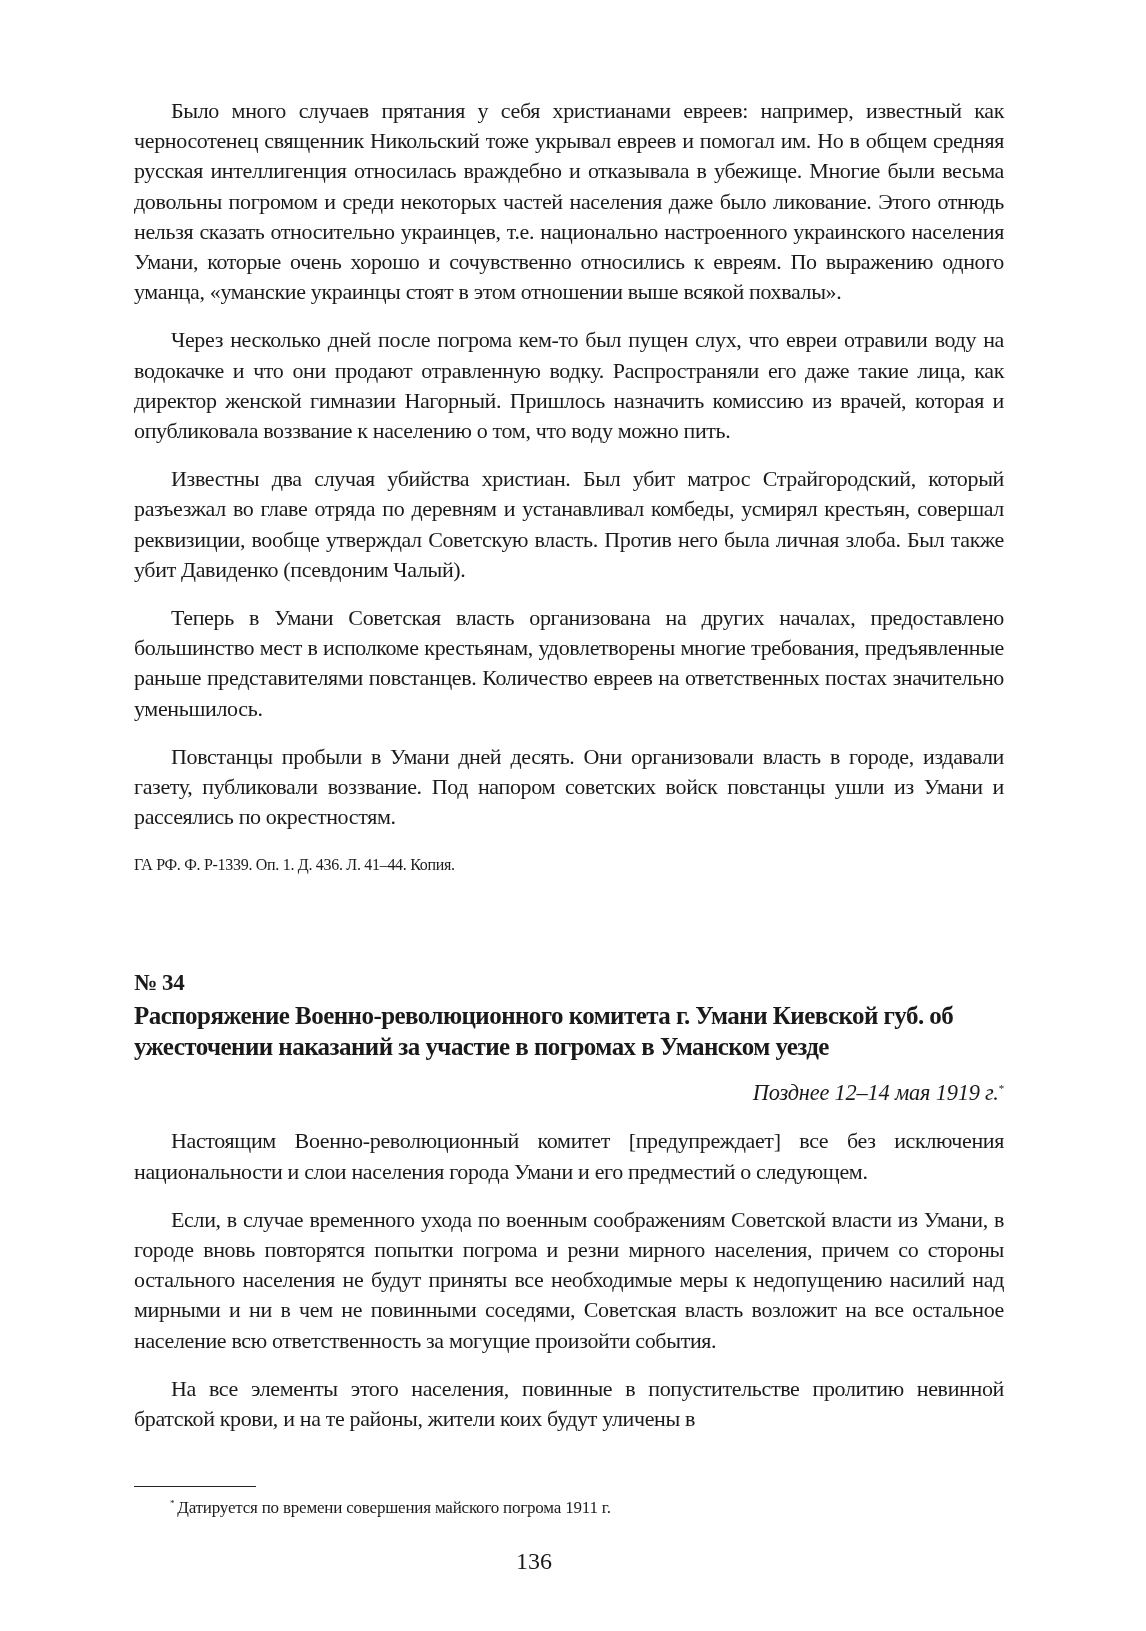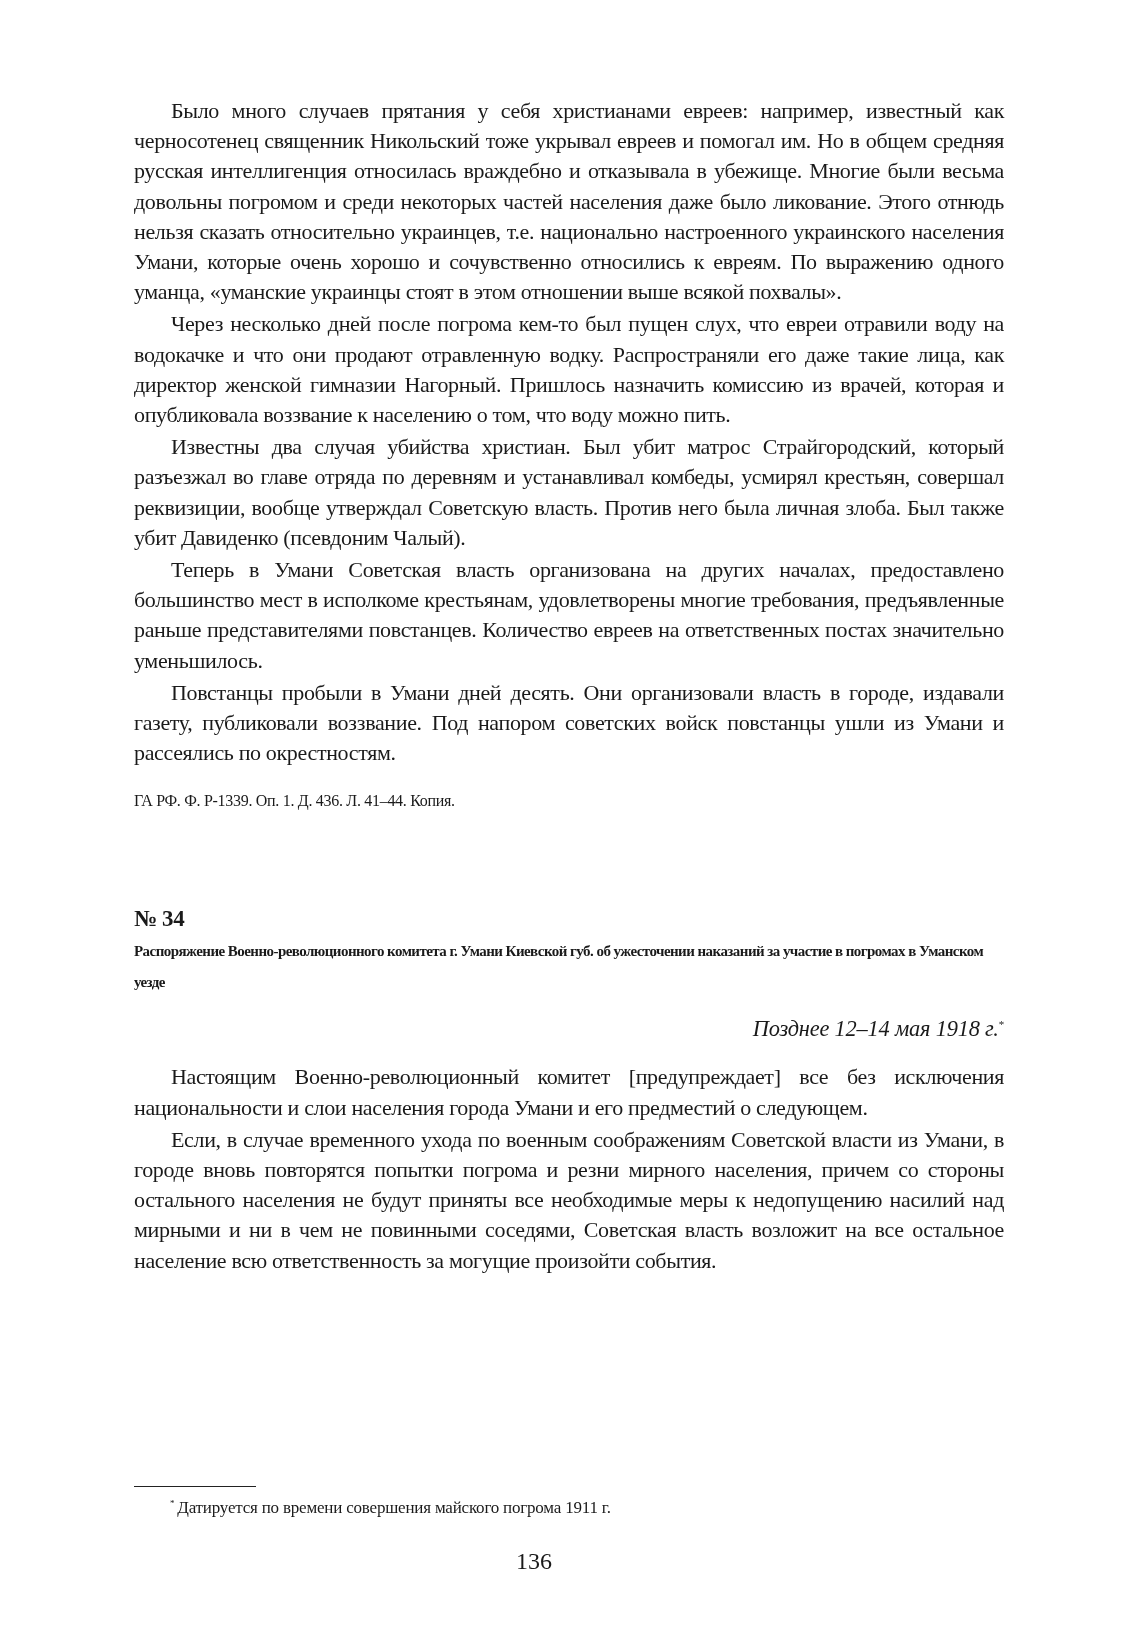--- a/index.html
+++ b/index.html
@@ -24,37 +24,37 @@
     .para {
       margin: 0;
       font-size: 22px;
       line-height: 30.2px;
       text-align: justify;
       text-indent: 37px;
       hyphens: manual;
       letter-spacing: -0.35px;
       word-spacing: 0px;
     }
-    .para + .para { margin-top: 2px; }
+    .para + .para { margin-top: 18px; }
     .source {
       margin: 18px 0 0 0;
       font-size: 16px;
       line-height: 30px;
       letter-spacing: -0.3px;
     }
     .doc-number {
       margin: 88px 0 0 0;
       font-size: 23px;
       line-height: 30px;
       font-weight: bold;
       letter-spacing: -0.4px;
     }
     .doc-title {
       margin: 2px 0 16px 0;
-      font-size: 15px;
+      font-size: 25px;
       line-height: 31px;
       font-weight: bold;
       letter-spacing: -0.55px;
     }
     .doc-date {
       margin: 16px 0 0 0;
       text-align: right;
       font-size: 22.4px;
       line-height: 30px;
       font-style: italic;
@@ -108,24 +108,25 @@
     <p class="para">Через несколько дней после погрома кем-то был пущен слух, что евреи от­равили воду на водокачке и что они продают отравленную водку. Распростра­няли его даже такие лица, как директор женской гимназии Нагорный. При­шлось назначить комиссию из врачей, которая и опубликовала воззвание к населению о том, что воду можно пить.</p>
     <p class="para">Известны два случая убийства христиан. Был убит матрос Страйгород­ский, который разъезжал во главе отряда по деревням и устанавливал комбе­ды, усмирял крестьян, совершал реквизиции, вообще утверждал Советскую власть. Против него была личная злоба. Был также убит Давиденко (псевдо­ним Чалый).</p>
     <p class="para">Теперь в Умани Советская власть организована на других началах, предос­тавлено большинство мест в исполкоме крестьянам, удовлетворены многие требования, предъявленные раньше представителями повстанцев. Количест­во евреев на ответственных постах значительно уменьшилось.</p>
     <p class="para">Повстанцы пробыли в Умани дней десять. Они организовали власть в го­роде, издавали газету, публиковали воззвание. Под напором советских войск повстанцы ушли из Умани и рассеялись по окрестностям.</p>
     <p class="source">ГА РФ. Ф. Р-1339. Оп. 1. Д. 436. Л. 41–44. Копия.</p>
   </div>
 
   <div>
     <p class="doc-number">№ 34</p>
     <p class="doc-title">Распоряжение Военно-революционного комитета г. Умани Киевской губ. об ужесточении наказаний за участие в погромах в Уманском уезде</p>
-    <p class="doc-date"><span>Позднее 12–14 мая 1918 г.</span><sup>*</sup></p>
+    <p class="doc-date"><span>Позднее 12–14 мая 1919 г.</span><sup>*</sup></p>
     <div class="body2">
       <p class="para">Настоящим Военно-революционный комитет [предупреждает] все без ис­ключения национальности и слои населения города Умани и его предместий о следующем.</p>
       <p class="para">Если, в случае временного ухода по военным соображениям Советской власти из Умани, в городе вновь повторятся попытки погрома и резни мирно­го населения, причем со стороны остального населения не будут приняты все необходимые меры к недопущению насилий над мирными и ни в чем не по­винными соседями, Советская власть возложит на все остальное население всю ответственность за могущие произойти события.</p>
+      <p class="para">На все элементы этого населения, повинные в попустительстве пролитию невинной братской крови, и на те районы, жители коих будут уличены в</p>
     </div>
   </div>
 </div>
 
 <div class="footnote-rule"></div>
 <div class="footnote"><sup>*</sup><span>Датируется по времени совершения майского погрома 1911 г.</span></div>
 
 <div class="page-number">136</div>
 
 </body></html>

